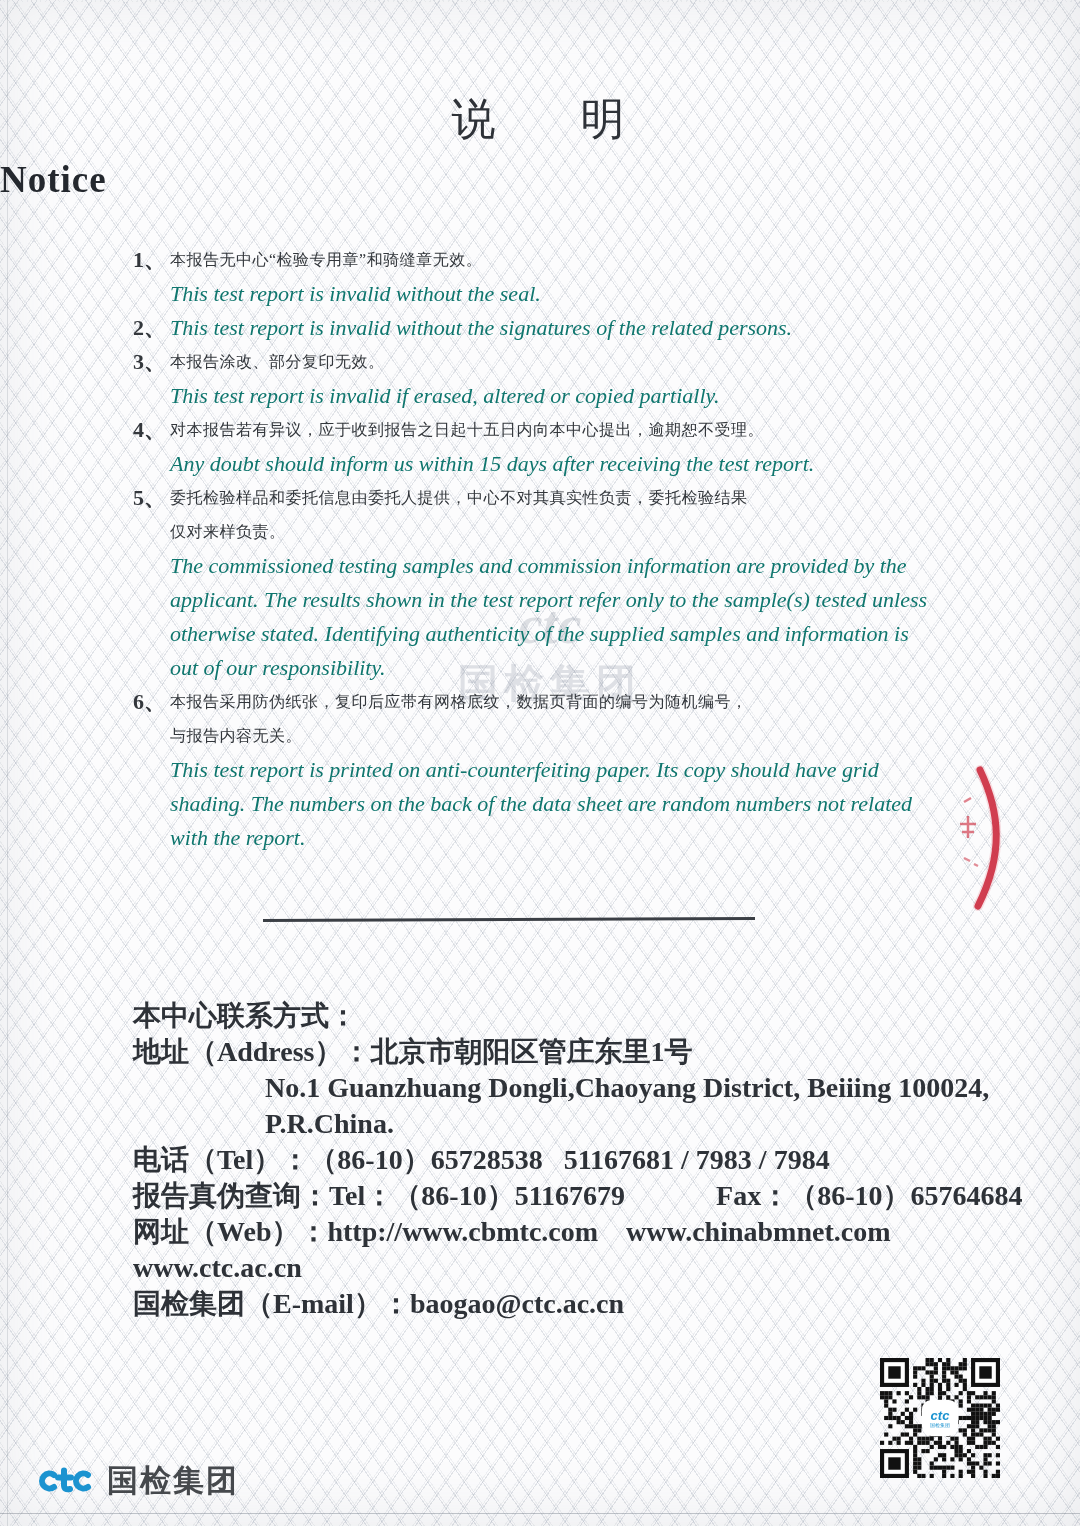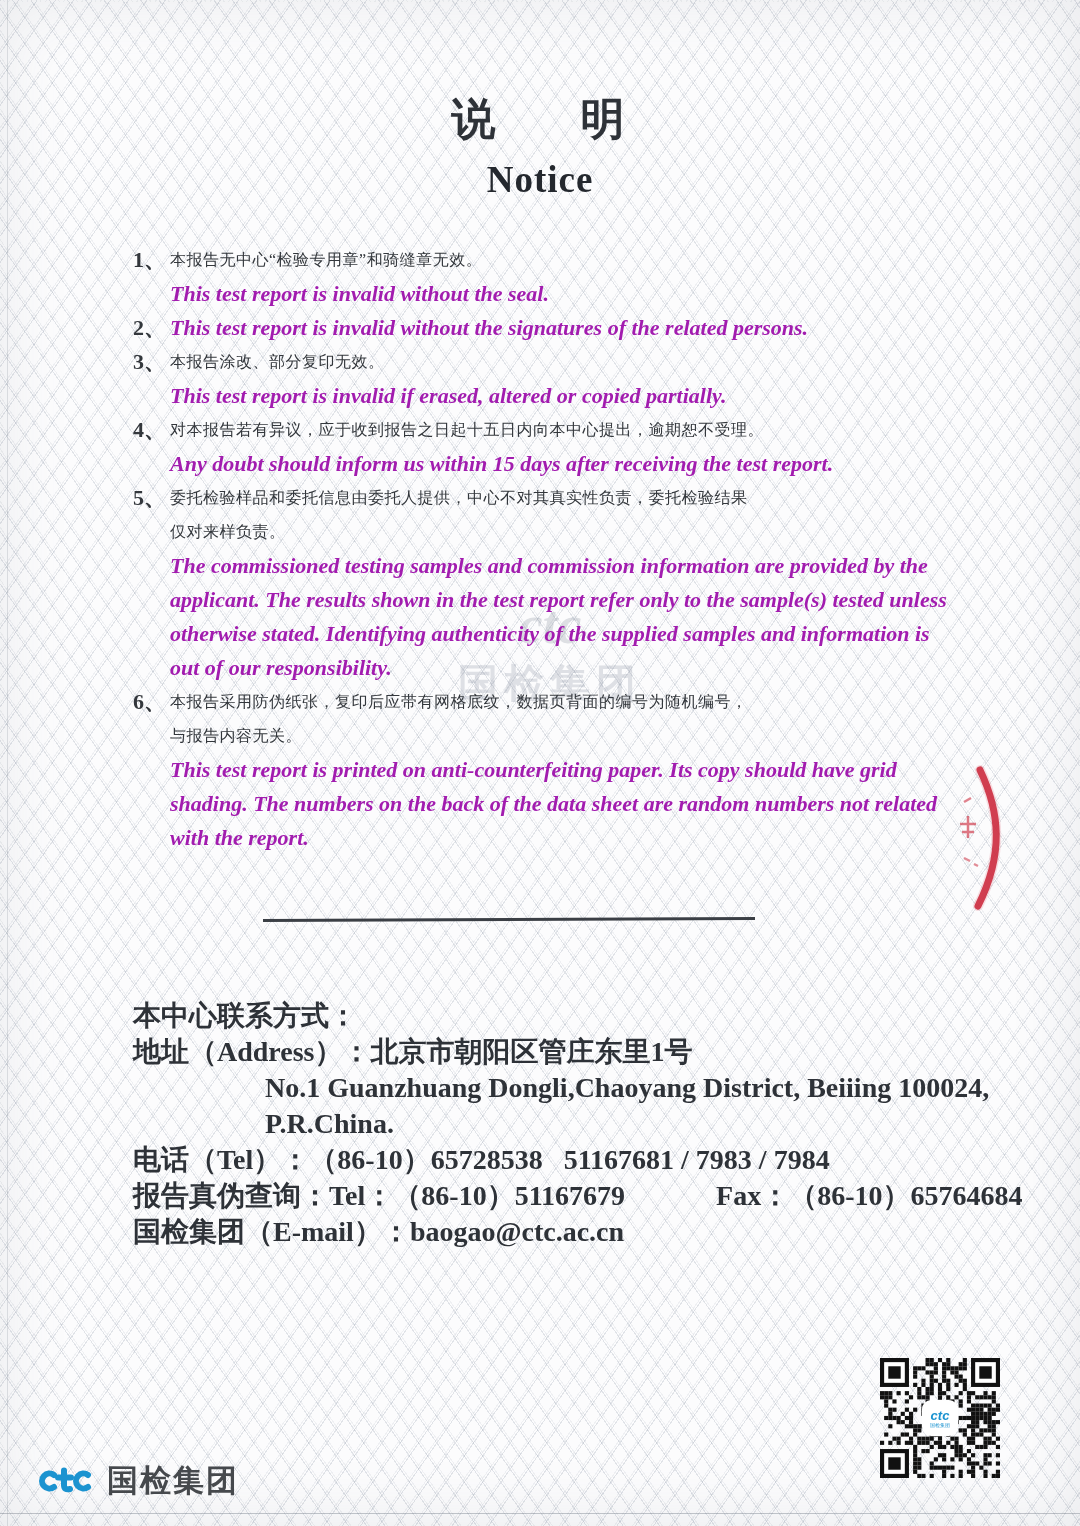--- a/index.html
+++ b/index.html
@@ -18,38 +18,38 @@
     background-position:0 0, 0 0, 4px 2px, -4px 2px;
   }
   .vignette{position:absolute;inset:0;pointer-events:none;
     box-shadow:inset 0 0 70px rgba(115,120,132,.14);}
   .edge-line-bottom{position:absolute;left:0;right:0;top:1513px;height:1px;
     background:rgba(125,130,142,.45);}
   .edge-line-left{position:absolute;top:0;bottom:0;left:7px;width:1px;
     background:rgba(125,130,142,.22);}
 
   .title-zh{position:absolute;top:90px;left:0;width:1080px;text-align:center;margin:0;
-    font-size:44px;font-weight:bold;letter-spacing:4px;word-spacing:66px;color:#2e3238;}
-  .title-en{position:absolute;top:158px;left:0;width:1080px;text-align:center;margin:0;
+    font-size:44px;font-weight:normal;letter-spacing:4px;word-spacing:66px;color:#2e3238;}
+  .title-en{position:absolute;top:158px;left:0;width:1080px;text-align:left;margin:0;
     font-size:37px;font-weight:bold;letter-spacing:1px;color:#24282e;}
 
   .watermark{position:absolute;top:596px;left:430px;width:240px;text-align:center;
     pointer-events:none;}
   .wm-script{font-size:54px;font-style:italic;font-weight:bold;
     color:rgba(130,140,155,.26);line-height:58px;}
   .wm-text{font-size:40px;font-weight:bold;letter-spacing:6px;
     color:rgba(130,140,155,.24);line-height:44px;margin-top:8px;}
 
   .notice-list{position:absolute;top:243px;left:133px;width:890px;margin:0;padding:0;
     list-style:none;}
   .notice-item{position:relative;padding-left:37px;}
   .item-num{position:absolute;left:0;top:0;font-weight:bold;font-size:22px;line-height:34px;}
   .item-zh{font-size:16px;line-height:34px;letter-spacing:.5px;white-space:pre-line;}
-  .item-en{font-size:22px;line-height:34px;font-weight:bold;font-style:italic;
-    white-space:pre-line;color:#a21caf;}
+  .item-en{font-size:22px;line-height:34px;font-weight:normal;font-style:italic;
+    white-space:pre-line;color:#0f766e;}
 
   .divider{position:absolute;top:918px;left:263px;width:492px;height:3px;
     background:#3b3f45;transform:rotate(-.25deg);}
 
   .contact{position:absolute;top:998px;left:133px;width:910px;
     font-size:28px;line-height:36px;font-weight:600;color:#2e3238;}
   .c-row{white-space:pre-wrap;}
   .c-en{padding-left:132px;font-weight:bold;}
 
   .seal{position:absolute;left:950px;top:750px;pointer-events:none;}
@@ -126,20 +126,21 @@
   </ol>
 
   <div class="divider"></div>
 
   <div class="contact">
     <div class="c-row">本中心联系方式：</div>
     <div class="c-row">地址（Address）：北京市朝阳区管庄东里1号</div>
     <div class="c-row c-en">No.1 Guanzhuang Dongli,Chaoyang District, Beiiing 100024, P.R.China.</div>
     <div class="c-row">电话（Tel）：（86-10）65728538   51167681 / 7983 / 7984</div>
     <div class="c-row">报告真伪查询：Tel：（86-10）51167679             Fax：（86-10）65764684</div>
+    <div class="c-row">网址（Web）：http://www.cbmtc.com    www.chinabmnet.com     www.ctc.ac.cn</div>
     <div class="c-row">国检集团（E-mail）：baogao@ctc.ac.cn</div>
   </div>
 
   <svg class="seal" width="72" height="170" viewBox="0 0 72 170">
     <path d="M30,20 C50,62 54,104 28,156" fill="none" stroke="#c81e32" stroke-width="7" stroke-linecap="round" opacity="0.88"></path>
     <path d="M30,20 C50,62 54,104 28,156" fill="none" stroke="#e05a68" stroke-width="10" stroke-linecap="round" opacity="0.18"></path>
     <path d="M14,52 l7,-4" stroke="#c81e32" stroke-width="2.5" opacity="0.55" fill="none"></path>
     <path d="M10,74 h16 M18,66 v22 M12,82 h12" stroke="#c81e32" stroke-width="2.5" opacity="0.6" fill="none"></path>
     <path d="M14,108 l6,3 M24,114 l4,2" stroke="#c81e32" stroke-width="2.5" opacity="0.5" fill="none"></path>
   </svg>

